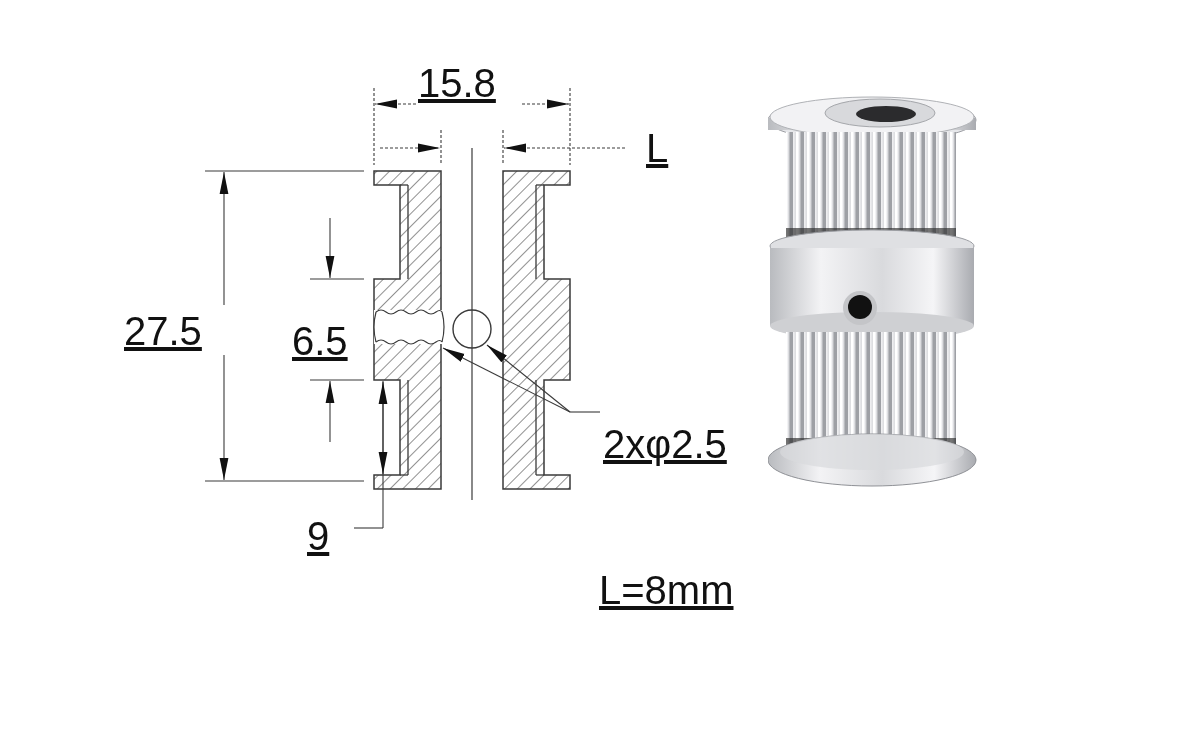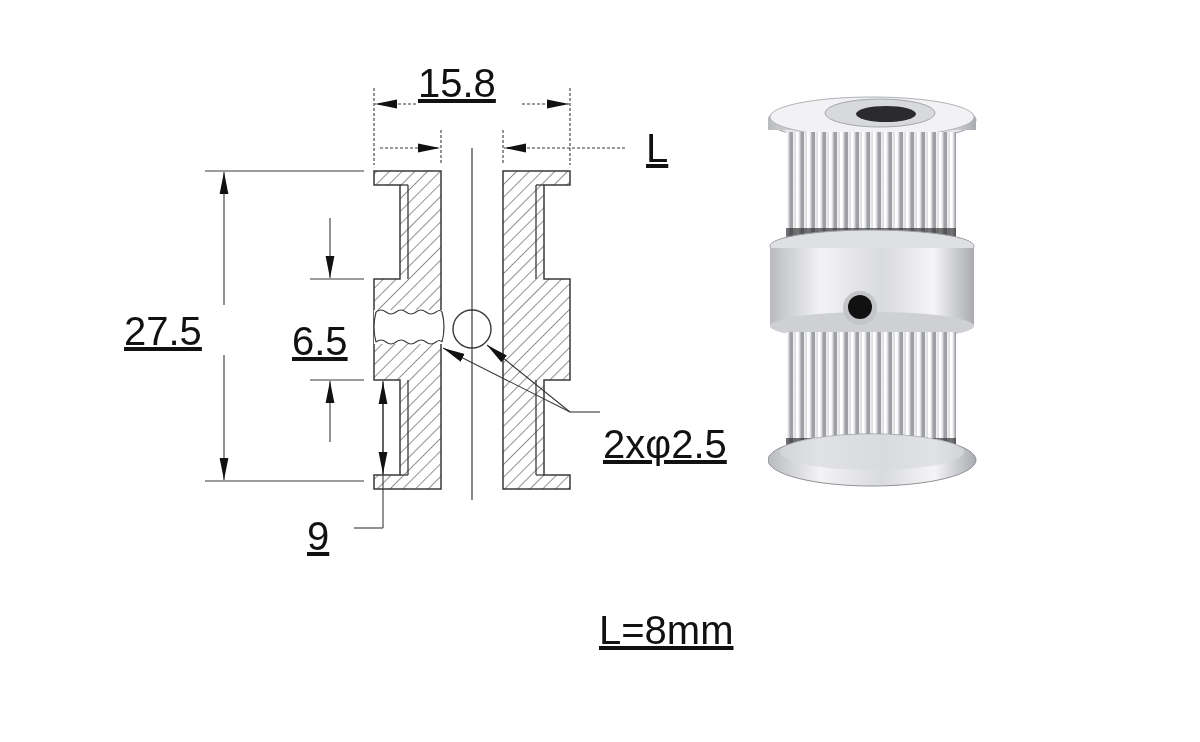--- a/index.html
+++ b/index.html
@@ -102,21 +102,21 @@
       <line x1="570" y1="412" x2="487" y2="345" marker-end="url(#arrL)"></line>
     </g>
   </svg>
 
   <span class="lbl dim-big" style="left:418px; top:63px;">15.8</span>
   <span class="lbl dim-big" style="left:646px; top:128px;">L</span>
   <span class="lbl dim-big" style="left:124px; top:311px;">27.5</span>
   <span class="lbl dim-big" style="left:292px; top:311px;margin-top:10px;">6.5</span>
   <span class="lbl dim-big" style="left:307px; top:516px;">9</span>
   <span class="lbl dim-big" style="left:603px; top:392px;margin-top:32px;">2xφ2.5</span>
-  <span class="lbl dim-big" style="left:599px; top:570px;margin-top:40px;">L=8mm</span>
+  <span class="lbl dim-big" style="left:599px; top:570px;">L=8mm</span>
 
   <svg class="photo" viewBox="0 0 216 412" width="216" height="412">
     <defs>
       <linearGradient id="metal" x1="0" x2="1" y1="0" y2="0">
         <stop offset="0" stop-color="#b9bbbf"></stop>
         <stop offset="0.25" stop-color="#f3f3f5"></stop>
         <stop offset="0.55" stop-color="#d9dadd"></stop>
         <stop offset="0.8" stop-color="#f5f5f7"></stop>
         <stop offset="1" stop-color="#a9abb0"></stop>
       </linearGradient>

